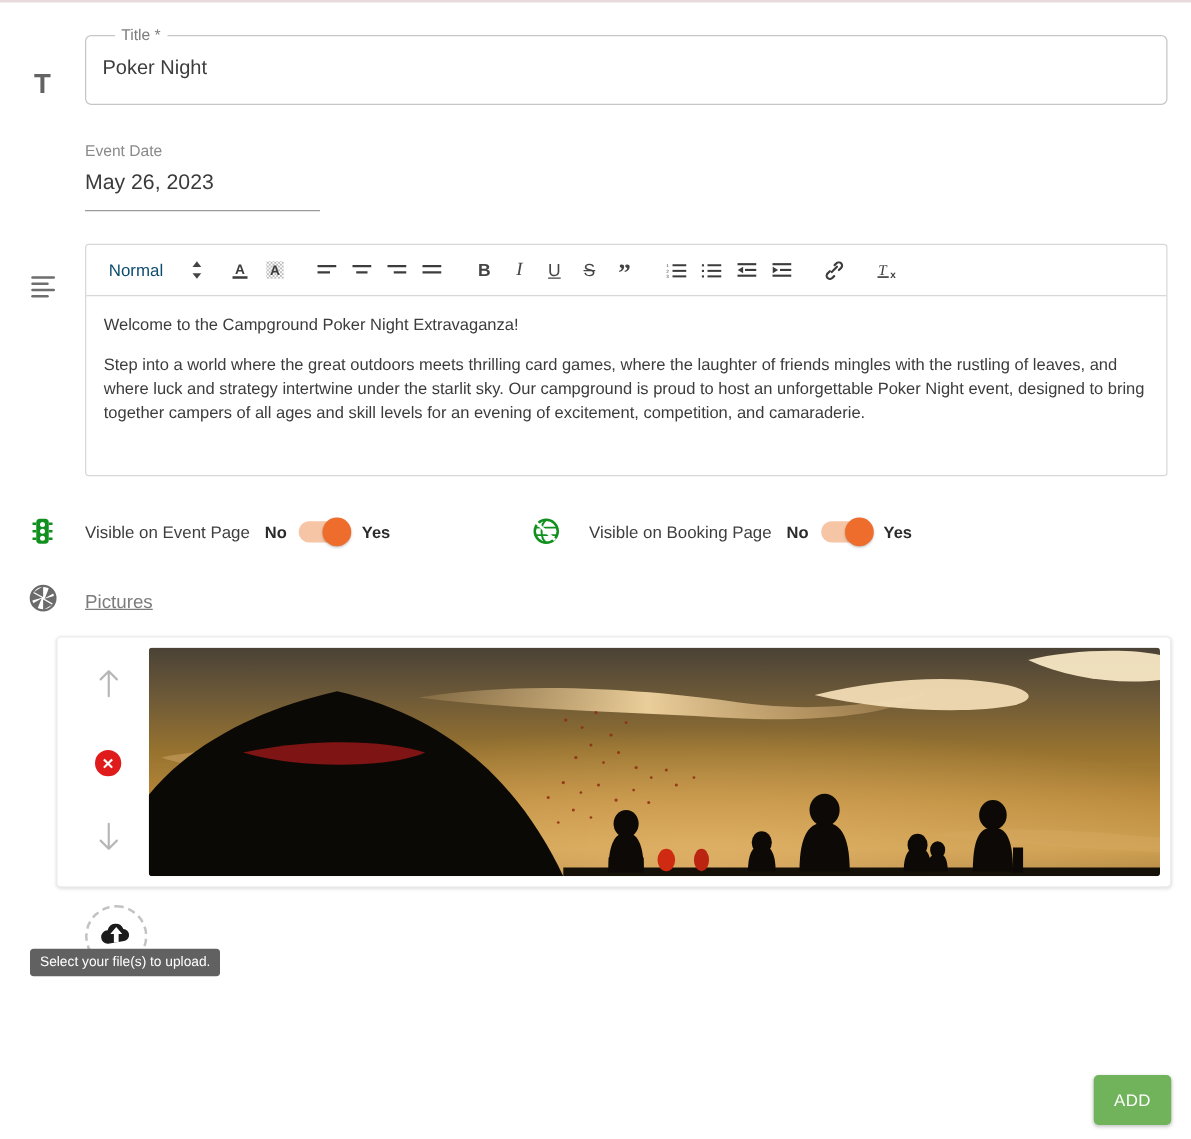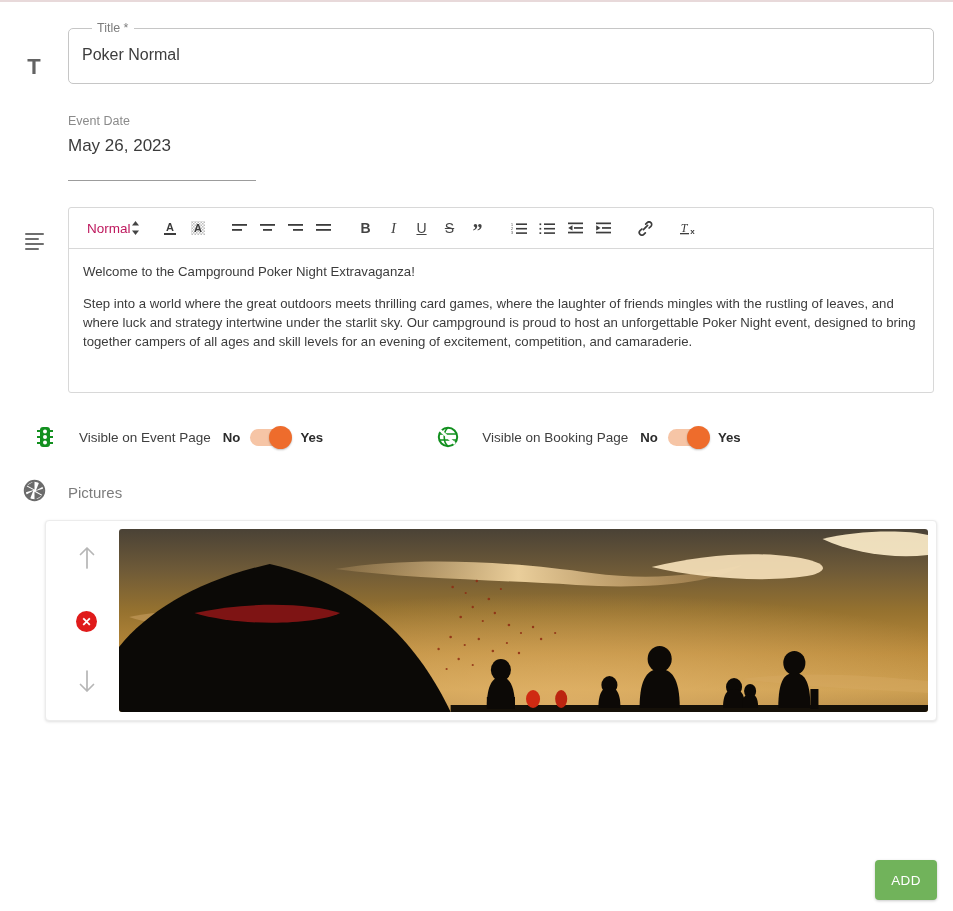--- a/index.html
+++ b/index.html
@@ -70,21 +70,21 @@
   }
 
   
   .date-block { margin-top: 30px; }
   .date-label { font-size: 12.5px; color: #8a8a8a; }
   .date-value {
     margin-top: 8px;
     font-size: 17px;
     color: #3b3b3b;
     width: 188px;
-    padding-bottom: 24px;
+    padding-bottom: 12px;
     border-bottom: 1px solid #9c9c9c;
   }
 
   
   .editor-row { margin-top: 26px; }
   .gutter-editor { padding-top: 26px; }
   .icon-lines { display: flex; flex-direction: column; gap: 3px; }
   .icon-lines i { display: block; height: 2px; background: #6e6e6e; border-radius: 1px; }
   .icon-lines i:nth-child(1) { width: 19px; }
   .icon-lines i:nth-child(2) { width: 14px; }
@@ -100,23 +100,24 @@
   .toolbar {
     height: 41px;
     border-bottom: 1px solid #d8d8d8;
     display: flex;
     align-items: center;
     padding: 0 8px;
     gap: 0px;
   }
   .tb-select {
     display: flex; align-items: center;
+    gap: 22px;
     padding: 0 6px 0 10px;
     font-size: 13.5px;
-    color: #be185d;
+    color: #0c4a6e;
     cursor: pointer;
     margin-right: 10px;
   }
   .tb-caret { display: flex; flex-direction: column; line-height: .55; font-size: 10px; color: #444; }
   .tb-btn {
     width: 28px; height: 26px;
     display: flex; align-items: center; justify-content: center;
     cursor: pointer;
     color: #444;
     font-size: 14px;
@@ -133,21 +134,20 @@
   }
   .editor-content p { margin: 0 0 13px 0; }
   .editor-content p:last-child { margin-bottom: 16px; }
 
   
   .toggles {
     margin-top: 24px;
     display: flex;
     align-items: center;
     height: 40px;
-    padding-left: 11px;
   }
   .toggle-group { display: flex; align-items: center; }
   .toggle-icon { width: 68px; min-width: 68px; display: flex; justify-content: center; }
   .toggle-label { font-size: 13.5px; color: #3f3f3f; margin-right: 12px; }
   .tg-no, .tg-yes { font-size: 13.2px; font-weight: bold; color: #2b2b2b; }
   .switch {
     width: 40px; height: 17px;
     background: #f6c5a6;
     border-radius: 9px;
     position: relative;
@@ -159,21 +159,21 @@
     right: -2px; top: -3px;
     width: 23px; height: 23px;
     border-radius: 50%;
     background: #ee6c2c;
     box-shadow: 0 1px 2px rgba(0,0,0,.25);
   }
   .toggle2-offset { margin-left: 91px; }
 
   
   .pictures-row { margin-top: 22px; display: flex; align-items: center; }
-  .pictures-label { font-size: 15px; color: #7c7c7c; }
+  .pictures-label { font-size: 15px; color: #7c7c7c; text-decoration: underline; }
 
   .pic-panel {
     margin: 14px 0 0 45px;
     width: 892px;
     background: #fff;
     border: 1px solid #ececec;
     border-radius: 4px;
     box-shadow: 0 1px 3px rgba(0,0,0,.13);
     padding: 8px;
     display: flex;
@@ -265,21 +265,21 @@
   <div class="header-underline"></div>
 
   <div class="body">
 
     <div class="row title-row">
       <div class="gutter gutter-t">
         <span class="icon-T">T</span>
       </div>
       <div class="field-outlined">
         <span class="field-legend">Title *</span>
-        <span class="field-value-outlined">Poker Normal</span>
+        <span class="field-value-outlined">Poker Night</span>
       </div>
     </div>
 
     <div class="row date-block">
       <div class="gutter"></div>
       <div>
         <div class="date-label">Event Date</div>
         <div class="date-value">May 26, 2023</div>
       </div>
     </div>
@@ -590,18 +590,29 @@
                 <circle cx="338" cy="130" r="1.2"></circle>
               <circle cx="352" cy="136" r="1.1"></circle>
                 <circle cx="318" cy="120" r="1.2"></circle>
                 <circle cx="326" cy="140" r="1.1"></circle>
             </g>
           </svg>
         </div>
       </div>
     </div>
 
+    <div class="upload-wrap">
+      <div class="upload-circle">
+        <span>
+          <svg width="26" height="20" viewBox="0 0 26 20">
+            <path d="M6.5 18 a5.4 5.4 0 0 1 -0.4 -10.8 a6.6 6.6 0 0 1 12.6 -1.1 a4.9 4.9 0 0 1 0.6 9.7 Z" fill="#1b1b1b"></path>
+            <path d="M13 4.5 L17.8 10.2 L14.9 10.2 L14.9 17 L11.1 17 L11.1 10.2 L8.2 10.2 Z" fill="#ffffff"></path>
+          </svg>
+        </span>
+      </div>
+      <div class="tooltip">Select your file(s) to upload.</div>
+    </div>
   </div>
 
   <div class="footer">
     <button class="btn btn-add">ADD</button>
   </div>
 </div>
 
 </body></html>

